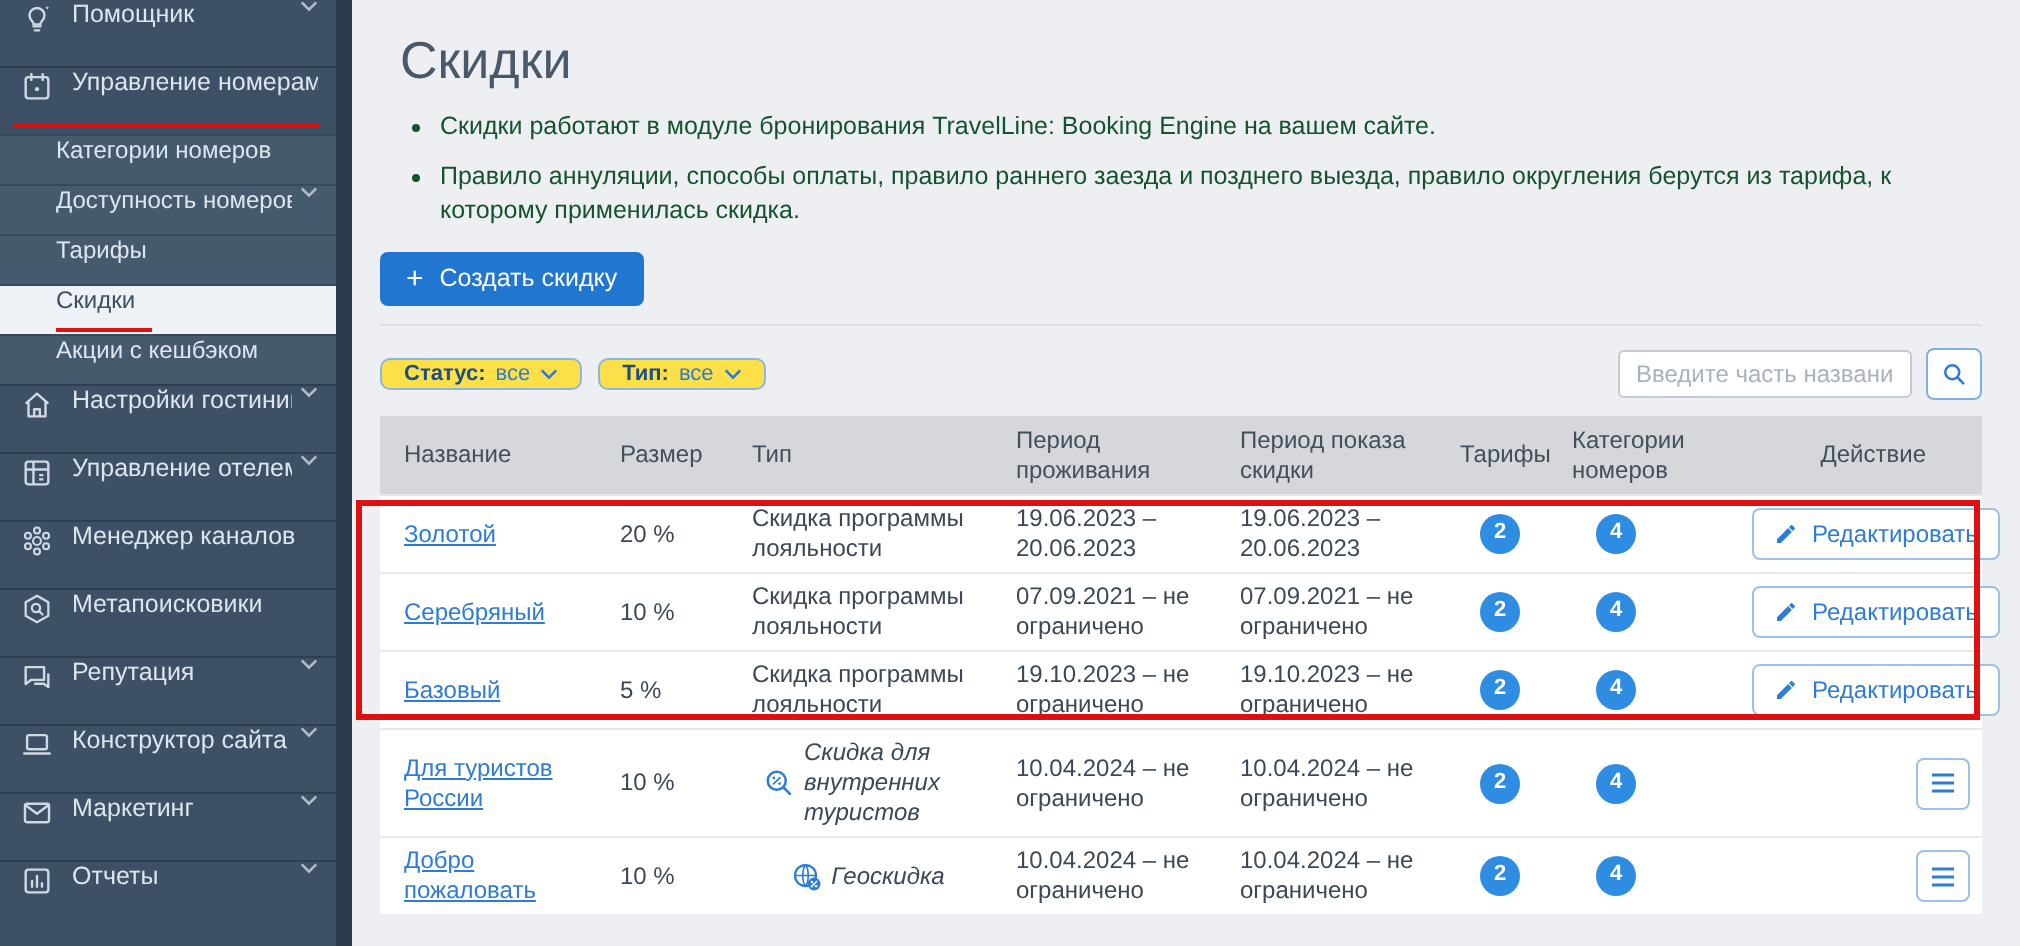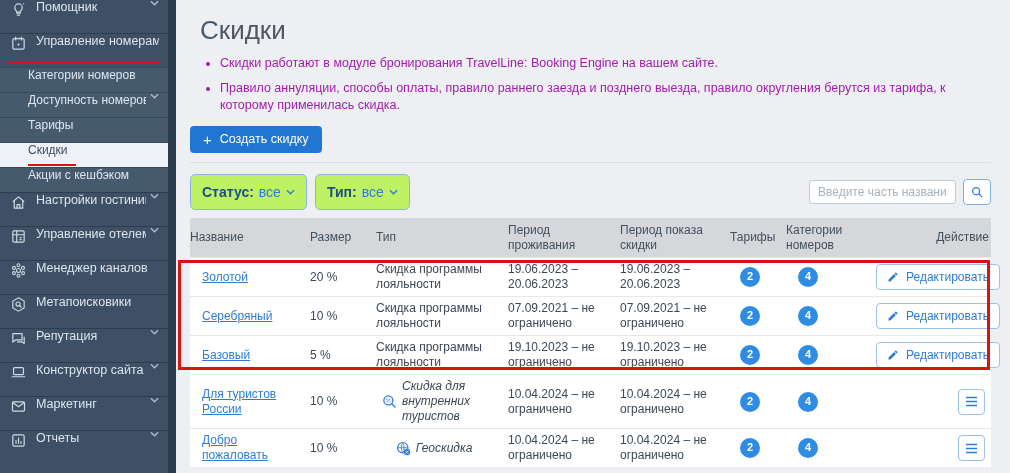--- a/index.html
+++ b/index.html
@@ -21,47 +21,47 @@
   .red-underline { position:absolute; height:2.5px; background:#dd1111; pointer-events:none; }
   .u-rooms { left:7px; bottom:3px; width:153px; }
   .u-discounts { left:28px; bottom:1px; width:48px; }
 
   .scroll-strip { width:8px; flex-shrink:0; background:#2a3b4d; }
 
   
   .content { flex:1; background:#edeff3; padding:0 19px 0 14px; position:relative; overflow:hidden; }
   .page-title { font-size:26px; font-weight:400; color:#49596a; margin:15px 0 0 10px; }
   .intro { font-weight:bold; font-size:12.5px; color:#323e4b; margin-top:18px; }
-  ul.notes { margin:9px 0 0 30px; color:#a21caf; font-size:12.5px; }
+  ul.notes { margin:9px 0 0 30px; color:#14532d; font-size:12.5px; }
   ul.notes li { margin-bottom:9px; line-height:1.3; }
   .create-btn { margin-top:4px; background:#2176d2; color:#fff; border:none; border-radius:4px; height:27px; padding:0 13px; font-size:12.5px; display:inline-flex; align-items:center; gap:8px; cursor:pointer; }
   .create-btn .plus { font-size:15px; line-height:1; font-weight:400; }
   .divider { border-top:1px solid #dcdfe4; margin-top:9px; }
 
   .filter-row { display:flex; align-items:center; margin-top:11px; }
-  .filter-btn { background:#bef264; border:1px solid #8cb6e2; border-radius:5px; height:36px; padding:0 11px; display:inline-flex; align-items:center; gap:5px; font-size:14px; margin-right:8px; cursor:pointer; }
+  .filter-btn { background:#fde047; border:1px solid #8cb6e2; border-radius:5px; height:16px; padding:0 11px; display:inline-flex; align-items:center; gap:5px; font-size:11px; margin-right:8px; cursor:pointer; }
   .filter-btn .flabel { color:#1e4e87; font-weight:bold; }
   .filter-btn .fval { color:#2e7cd6; }
   .filter-btn .chev-blue { color:#2e7cd6; display:flex; }
   .search-group { margin-left:auto; display:flex; align-items:center; gap:7px; }
   .search-input { width:147px; height:24px; border:1px solid #c3cad2; border-radius:3px; padding:0 8px; font-size:12px; color:#55616d; background:#fff; outline:none; }
   .search-input::placeholder { color:#a8b2bc; }
   .search-btn { width:28px; height:26px; border:1px solid #7fb0e0; border-radius:4px; background:#fff; color:#2e7cd6; display:flex; align-items:center; justify-content:center; cursor:pointer; }
 
   
   .table-wrap { position:relative; margin-top:8px; width:801px; }
   table { border-collapse:collapse; table-layout:fixed; width:801px; font-size:12px; color:#3c4856; background:#fff; }
   col.c-name{width:112px} col.c-size{width:66px} col.c-type{width:132px}
   col.c-p1{width:112px} col.c-p2{width:110px} col.c-tar{width:56px}
   col.c-cat{width:90px} col.c-act{width:123px}
   thead tr { height:40px; }
   thead th { background:#d5d7da; color:#42505e; font-weight:400; text-align:left; padding:3px 8px; vertical-align:middle; line-height:1.2; }
-  thead th:first-child { padding-left:0; }
+  thead th:first-child { padding-left:12px; }
   thead th.center { text-align:center; }
-  thead th.right { text-align:right; padding-right:2px; }
+  thead th.right { text-align:right; padding-right:28px; }
   tbody td { border-top:1px solid #e6e9ec; vertical-align:middle; padding:4px 8px; line-height:1.25; }
   tbody td:first-child { padding-left:12px; }
   tbody tr.h36 { height:36px; }
   tbody tr.h47 { height:47px;padding-left:16px; }
   tbody tr.h33 { height:33px; }
   a.row-link { color:#2e7cd6; text-decoration:underline; cursor:pointer; }
   .type-flex { display:flex; align-items:center; gap:5px; justify-content:center; text-align:left;font-style:italic; }
   .type-flex .t-icon { color:#2e7cd6; flex-shrink:0; display:flex; }
   .type-flex span.t-text { max-width:84px; }
   td.center { text-align:center; }

